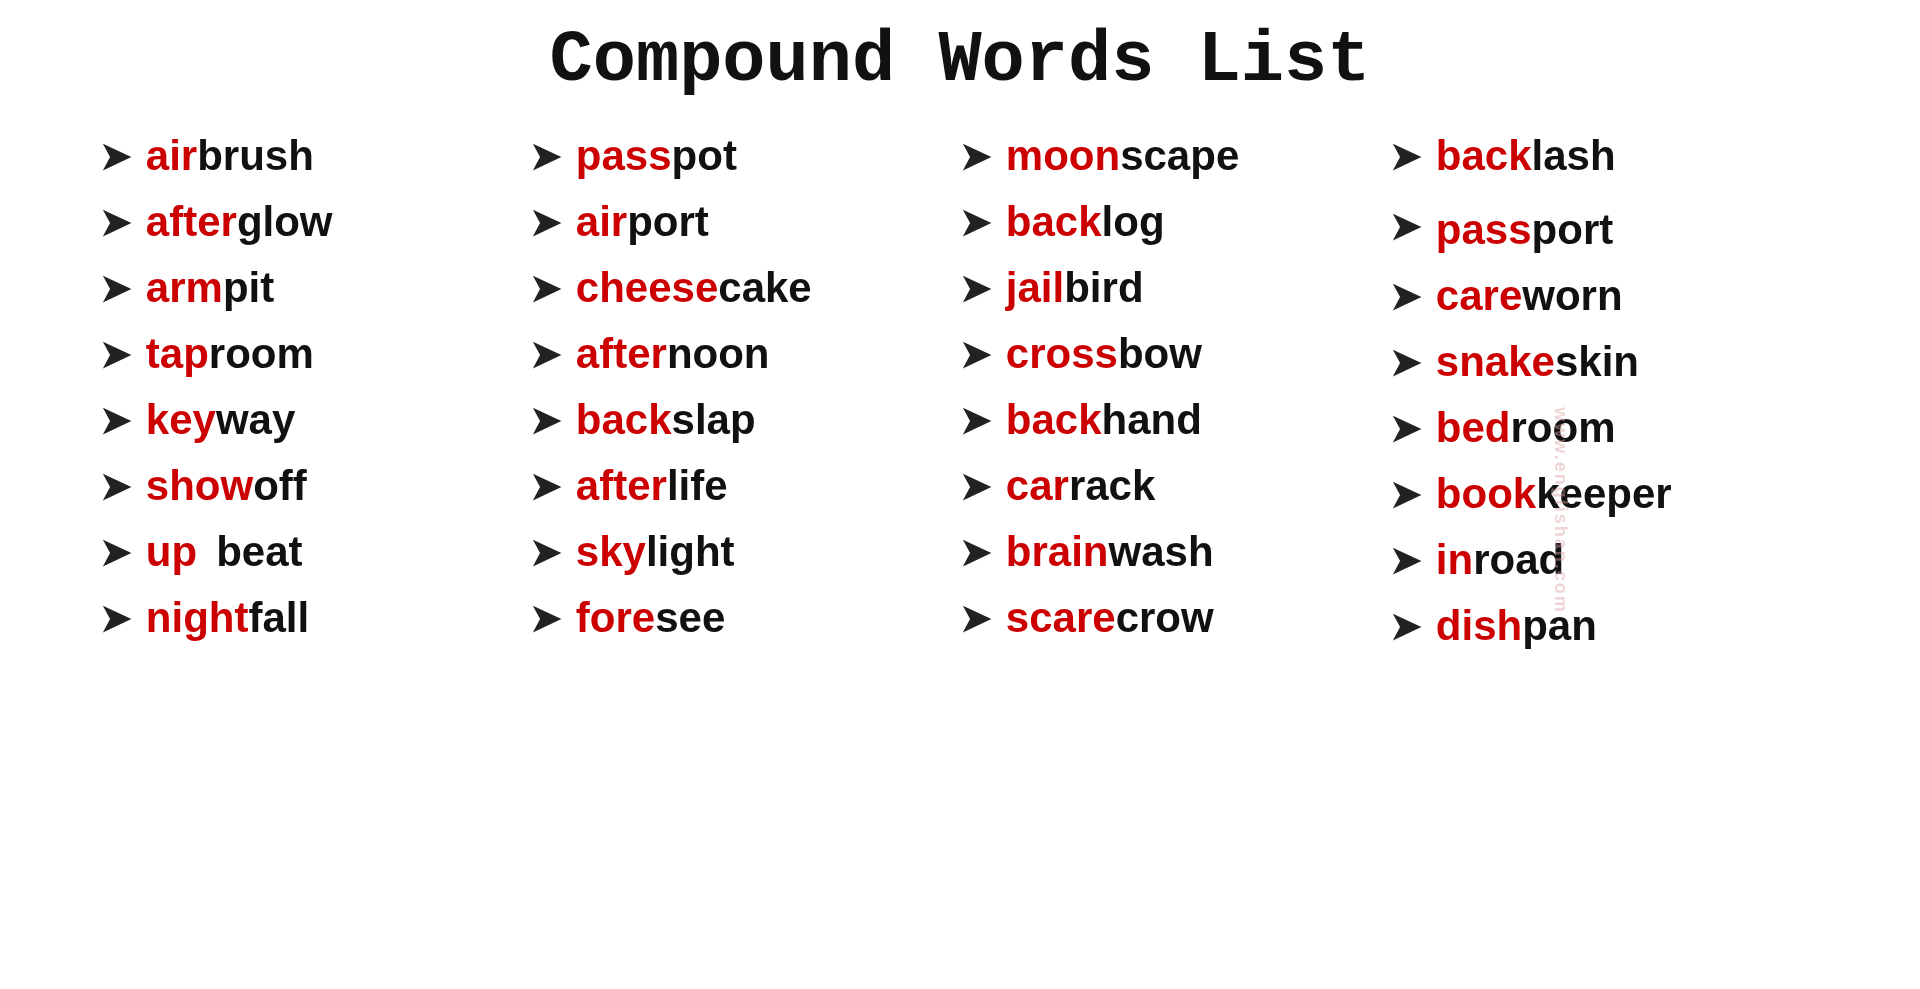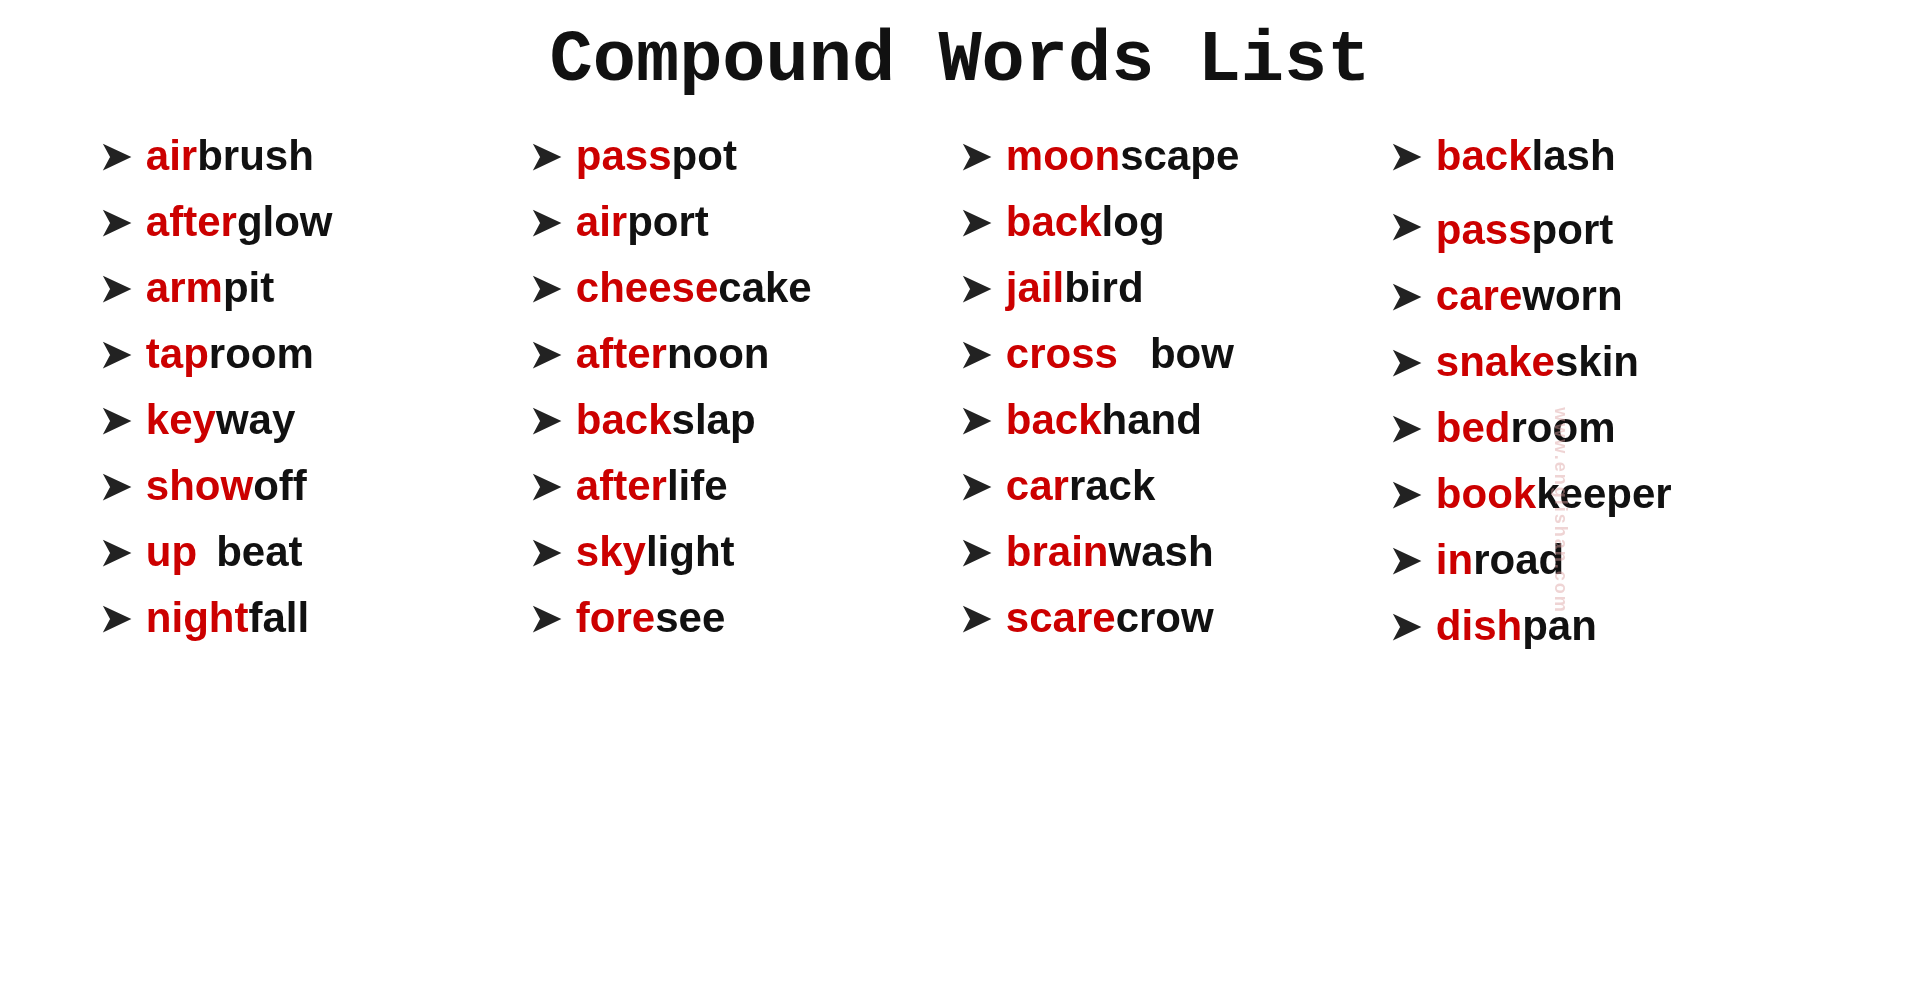--- a/index.html
+++ b/index.html
@@ -215,21 +215,21 @@
       </div>
       <div class="word-item">
         <span class="arrow">➤</span>
         <span style="display: flex;">
           <span class="part1">jail</span>
           <span class="part2">bird</span>
         </span>
       </div>
       <div class="word-item">
         <span class="arrow">➤</span>
-        <span style="display: flex; gap: 32px;">
+        <span style="display: flex;">
           <span class="part1">cross</span>
           <span class="part2">bow</span>
         </span>
       </div>
       <div class="word-item">
         <span class="arrow">➤</span>
         <span style="display: flex;">
           <span class="part1">back</span>
           <span class="part2">hand</span>
         </span>

